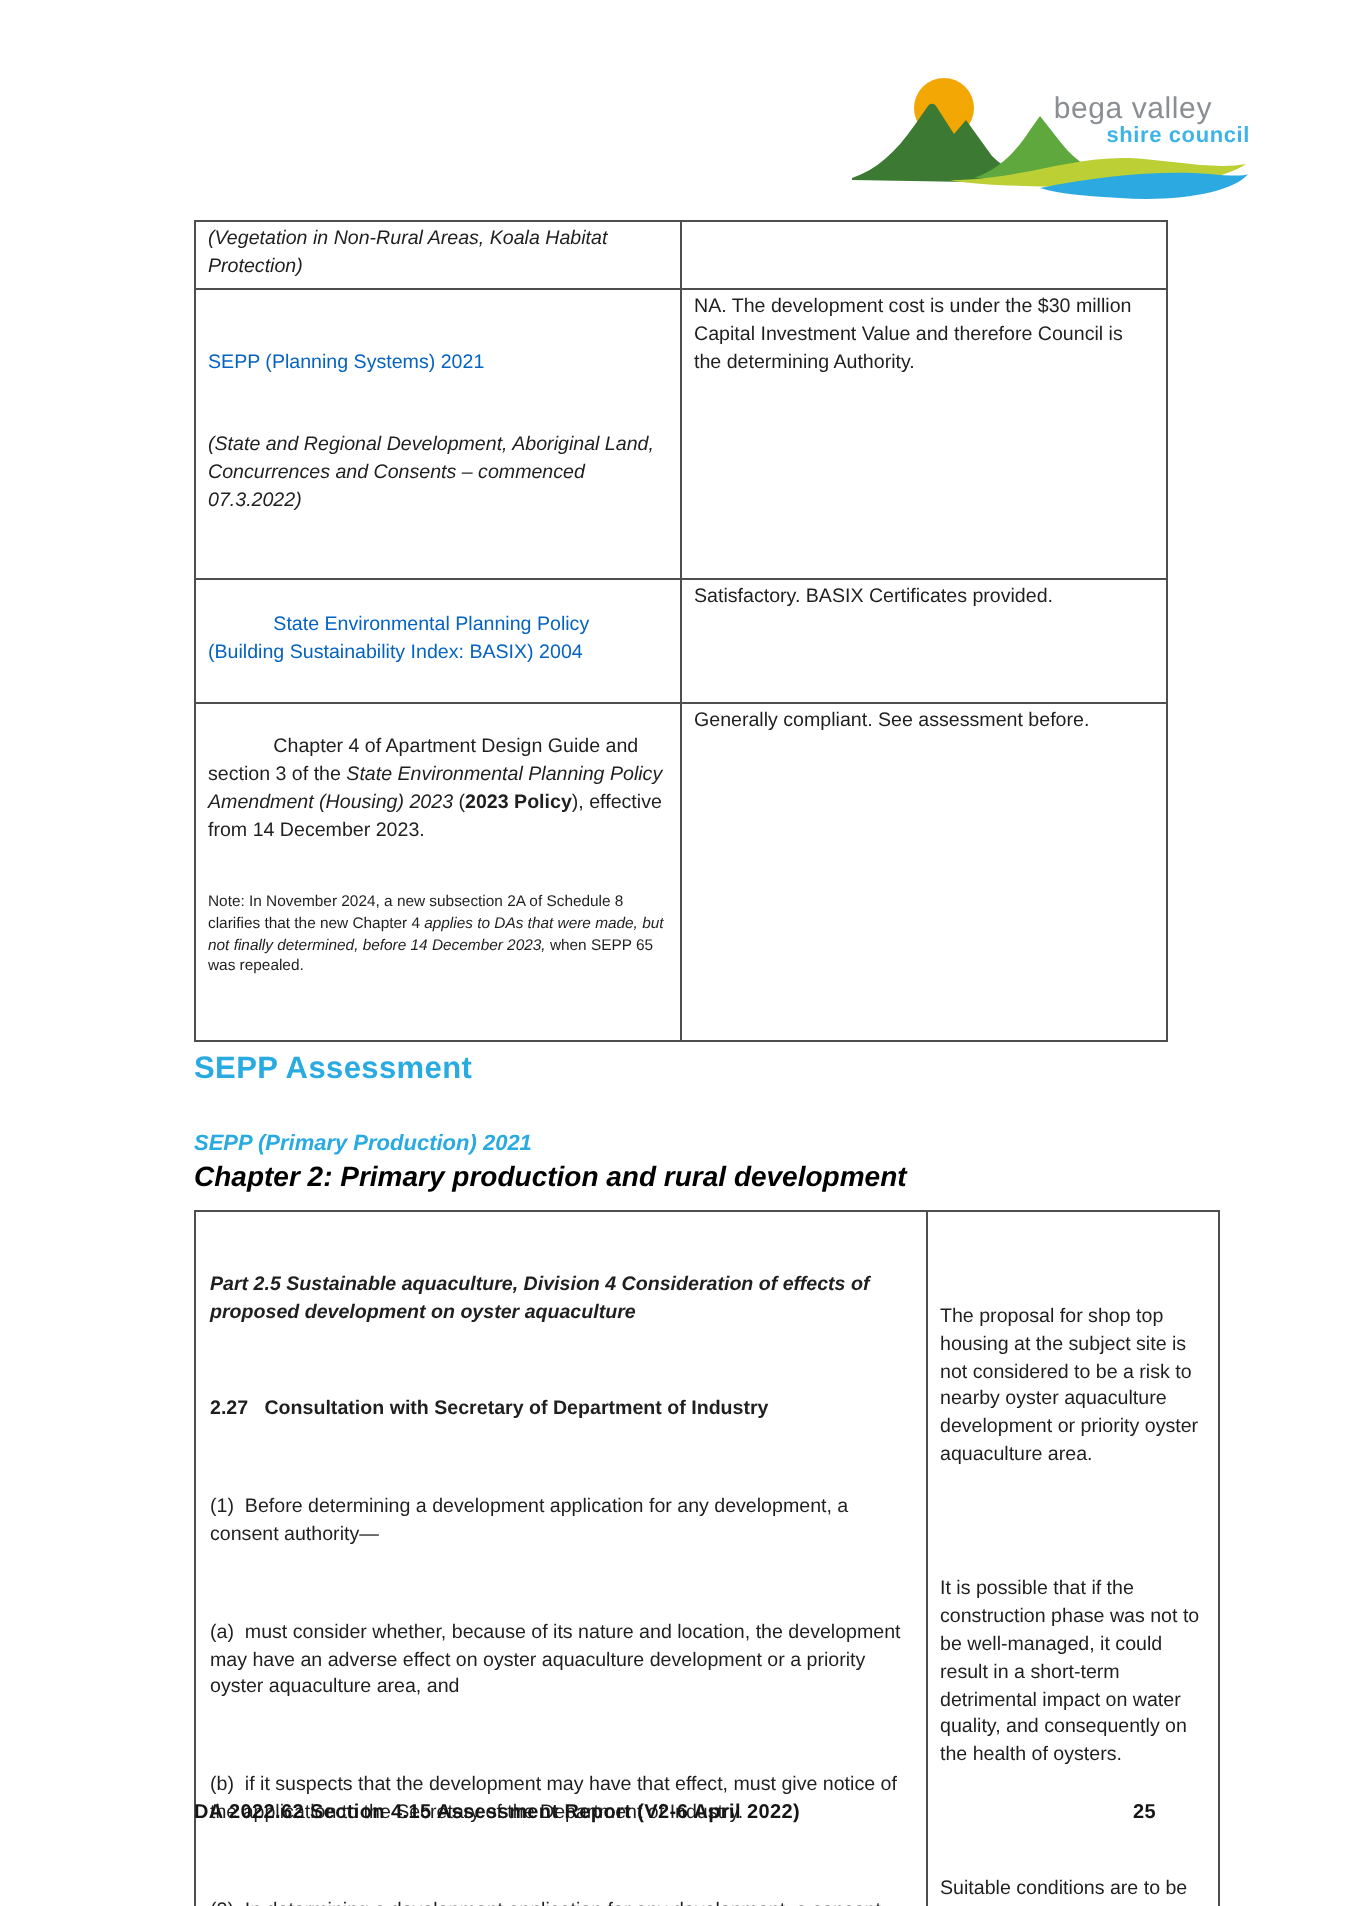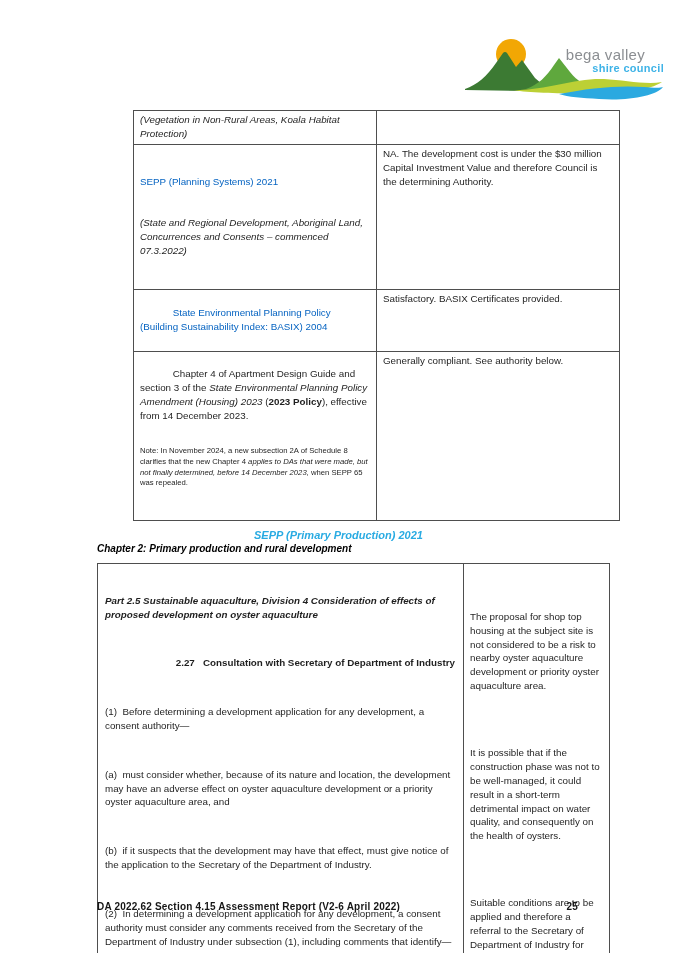--- a/index.html
+++ b/index.html
@@ -1,44 +1,44 @@
 <!DOCTYPE html>
 <html><head>
 <meta charset="utf-8">
 <style>
   html,body{margin:0;padding:0;background:#ffffff;}
   body{width:675px;height:953px;position:relative;font-family:"Liberation Sans",sans-serif;color:#1f1f1f;overflow:hidden;}
   .page{position:absolute;inset:0;background:#ffffff;}
 
   
-  .logo{position:absolute;left:464px;top:36px;width:200px;height:64px;}
+  .logo{position:absolute;left:425px;top:36px;width:200px;height:64px;}
   .logo svg{position:absolute;left:0;top:0;}
   .logo-text{position:absolute;right:0;top:11px;text-align:right;line-height:1.05;}
   .logo-line1{font-size:15px;color:#8b8e92;letter-spacing:0.3px;padding-right:19px;}
   .logo-line2{font-size:11px;color:#3eb3e7;font-weight:bold;letter-spacing:0.3px;}
 
   
   .content{position:absolute;left:97px;top:110px;width:483px;}
 
   table{border-collapse:collapse;}
   td{border:1px solid #4e4e4e;vertical-align:top;font-size:9.8px;line-height:1.42;white-space:pre-wrap;}
 
-  .top-table{width:460px;table-layout:fixed;margin-left:36px;}
+  .top-table{width:460px;table-layout:fixed;}
   .top-table td{width:230px;padding:2px 6px 3px 6px;}
   .top-table .note-block{display:block;font-size:7.7px;line-height:1.4;margin-top:9px;}
   .block{display:block;}
 
   .i{font-style:italic;}
-  .b{font-weight:bold;text-align:right;}
+  .b{font-weight:bold;}
   .bi{font-weight:bold;font-style:italic;}
   .link{color:#0563c1;cursor:pointer;}
 
   .h-section{font-size:15.5px;font-weight:bold;color:#29abe2;margin:5px 0 0 0;letter-spacing:0.2px;}
-  .h-sepp{font-size:11px;font-weight:bold;font-style:italic;color:#29abe2;margin:8px 0 2px 0;text-align:center;}
-  .h-chapter{font-size:10px;font-weight:bold;font-style:italic;color:#000000;margin:0 0 9px 0;}
+  .h-sepp{font-size:11px;font-weight:bold;font-style:italic;color:#29abe2;margin:22px 0 2px 0;}
+  .h-chapter{font-size:14px;font-weight:bold;font-style:italic;color:#000000;margin:0 0 9px 0;}
 
   .main-table{width:483px;table-layout:fixed;margin-top:0;}
   .main-table .lc{width:350px;padding:2px 8px 4px 7px;}
   .main-table .rc{width:133px;padding:2px 6px 4px 6px;}
   .cellp{margin:0 0 7px 0;}
   .cellp:last-child{margin-bottom:0;}
   .rc .cellp{margin:16px 0 9px 0;}
 
   .footer{position:absolute;left:97px;top:901px;width:481px;display:flex;justify-content:space-between;font-size:10px;font-weight:bold;color:#161616;letter-spacing:0.2px;}
 </style>
@@ -80,25 +80,26 @@
           <td>
             <a class="link">State Environmental Planning Policy (Building Sustainability Index: BASIX) 2004</a>
           </td>
           <td>Satisfactory. BASIX Certificates provided.</td>
         </tr>
         <tr>
           <td>
             <span>Chapter 4 of Apartment Design Guide and section 3 of the </span><span class="i">State Environmental Planning Policy Amendment (Housing) 2023</span><span> (</span><span class="b">2023 Policy</span><span>), effective from 14 December 2023.</span>
             <span class="note-block"><span>Note: In November 2024, a new subsection 2A of Schedule 8 clarifies that the new Chapter 4 </span><span class="i">applies to DAs that were made, but not finally determined, before 14 December 2023,</span><span> when SEPP 65 was repealed.</span></span>
           </td>
-          <td>Generally compliant. See authority below.</td>
+          <td>Generally compliant. See assessment before.</td>
         </tr>
       </tbody>
     </table>
 
+    <div class="h-section">SEPP Assessment</div>
     <div class="h-sepp">SEPP (Primary Production) 2021</div>
     <div class="h-chapter">Chapter 2: Primary production and rural development</div>
 
     <table class="main-table">
       <tbody>
         <tr>
           <td class="lc">
             <p class="cellp bi">Part 2.5 Sustainable aquaculture, Division 4 Consideration of effects of proposed development on oyster aquaculture</p>
             <p class="cellp b">2.27   Consultation with Secretary of Department of Industry</p>
             <p class="cellp">(1)  Before determining a development application for any development, a consent authority—</p>

